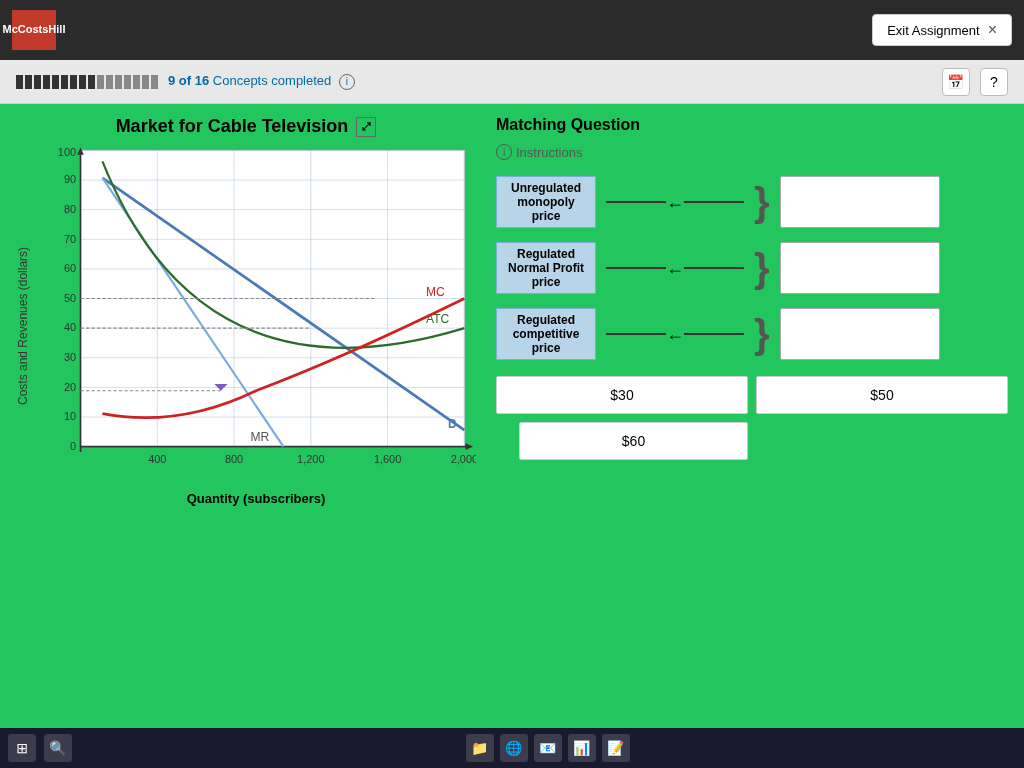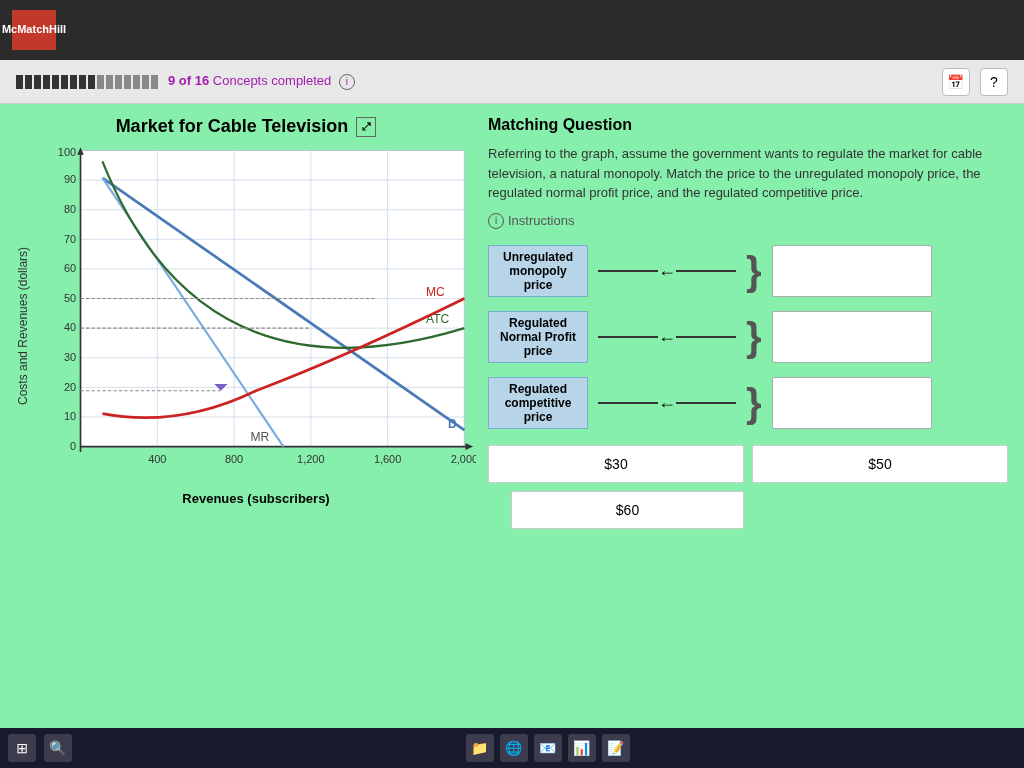--- a/index.html
+++ b/index.html
@@ -67,21 +67,21 @@
     .seg {
       width: 7px;
       height: 14px;
       background: #888;
     }
     .seg.filled {
       background: #333;
     }
     #progress-text {
       font-size: 13px;
-      color: #a21caf;
+      color: #0369a1;
     }
     #progress-icons {
       margin-left: auto;
       display: flex;
       gap: 10px;
       align-items: center;
     }
     .prog-icon {
       width: 28px;
       height: 28px;
@@ -91,24 +91,24 @@
       display: flex;
       align-items: center;
       justify-content: center;
       font-size: 14px;
       cursor: pointer;
     }
 
     
     #main-content {
       display: flex;
-      background: #86efac;
+      background: #22c55e;
       height: calc(768px - 60px - 44px - 36px);
       padding: 12px 16px;
-      gap: 12px;
+      gap: 20px;
     }
 
     
     #graph-area {
       flex: 0 0 460px;
       position: relative;
     }
     #graph-title {
       font-size: 18px;
       font-weight: bold;
@@ -319,24 +319,28 @@
       gap: 6px;
     }
   </style>
 </head>
 <body>
 
 <div id="top-bar">
   <div id="logo">
     <span>Mc</span>
       <br>
-    <span>Match</span>
+    <span>Costs</span>
       <br>
     <span>Hill</span>
   </div>
+  <button id="exit-btn">
+    <span>Exit Assignment</span>
+    <span class="close-x">×</span>
+  </button>
 </div>
 
 <div id="progress-bar">
   <div id="progress-segments">
 
   <div class="seg filled"></div>
       <div class="seg filled"></div>
       <div class="seg filled"></div>
       <div class="seg filled"></div>
       <div class="seg filled"></div>
@@ -444,28 +448,27 @@
           <path d="M 60 245 Q 130 258 200 224 Q 280 194 390 140" stroke="#cc2222" stroke-width="2.5" fill="none"></path>
 
           <text x="355" y="138" font-size="11" fill="#cc2222">MC</text>
 
           <polygon points="168,224 162,218 174,218" fill="#7a5fc0"></polygon>
 
           <line x1="40" y1="224" x2="168" y2="224" stroke="#888" stroke-width="1" stroke-dasharray="3,2"></line>
           <line x1="40" y1="167" x2="250" y2="167" stroke="#888" stroke-width="1" stroke-dasharray="3,2"></line>
           <line x1="40" y1="140" x2="310" y2="140" stroke="#888" stroke-width="1" stroke-dasharray="3,2"></line>
         </svg>
-        <div id="x-axis-label" style="font-weight:bold;font-size:13px;text-align:center;margin-top:2px;">Revenues (subscribers)</div>
+        <div id="x-axis-label" style="font-weight:bold;font-size:13px;text-align:center;margin-top:2px;">Quantity (subscribers)</div>
       </div>
     </div>
   </div>
 
   <div id="question-area">
     <div id="matching-title">Matching Question</div>
-    <p id="question-text">Referring to the graph, assume the government wants to regulate the market for cable television, a natural monopoly. Match the price to the unregulated monopoly price, the regulated normal profit price, and the regulated competitive price.</p>
 
     <div id="instructions-link">
       <span class="circle-i">i</span>
       <span>Instructions</span>
     </div>
 
     <div id="matching-rows">
 
       <div class="match-row">
         <div class="match-label">Unregulated<br>monopoly<br>price</div>

